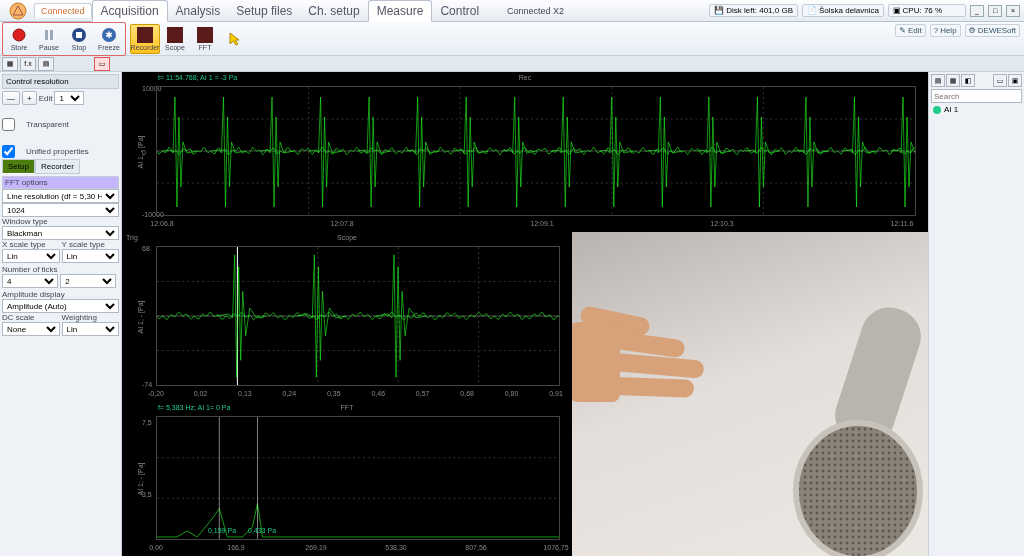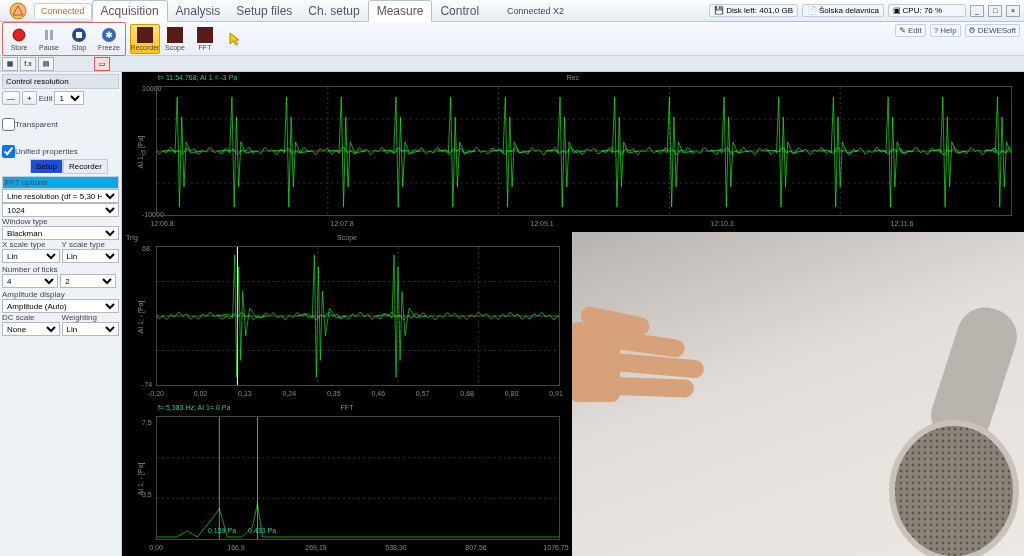--- a/index.html
+++ b/index.html
@@ -35,24 +35,24 @@
   
   .main { display:flex; height: calc(556px - 22px - 34px - 16px); }
 
   
   .panel { width:122px; background:#eef2f7; border-right:1px solid #c8d0da; padding:2px; overflow:hidden;}
   .panel h4 { font-size:8px; background:#dde4ec; padding:2px 3px; border:1px solid #c2ccd8; margin-bottom:2px; font-weight:normal;}
   .prow { display:flex; align-items:center; gap:2px; margin-bottom:2px;}
   .pbtn { height:14px; border:1px solid #b0bac6; background:linear-gradient(#fff,#e6ecf3); font-size:8px; padding:0 4px; cursor:pointer; border-radius:2px;}
   .plabel { font-size:8px; color:#445; }
   .psel { width:100%; height:14px; border:1px solid #b0bac6; background:#fff; font-size:8px;}
-  .pcheck { display:flex; align-items:center; gap:0; font-size:8px; color:#445; padding:1px 0;margin-top:12px;}
+  .pcheck { display:flex; align-items:center; gap:11px; font-size:8px; color:#445; padding:1px 0;margin-top:12px;}
   .ptabs { display:flex; gap:0; margin-bottom:2px;}
   .ptab { font-size:8px; padding:2px 5px; border:1px solid #c2ccd8; background:#e6ecf3; cursor:pointer;}
-  .ptab.active { background:#1d4ed8; border-bottom-color:#fff;margin-left:28px;}
+  .ptab.active { background:#4d7c0f; border-bottom-color:#fff;}
 
   
   .plots { flex:1; background:#1a1a1a; display:flex; flex-direction:column; position:relative;}
   .plot-rec { flex: 0 0 160px; position:relative; }
   .plot-row2 { flex:1; display:flex; }
   .plot-scope { flex: 0 0 450px; display:flex; flex-direction:column;}
   .plot-video { flex:1; background:#d8d3cf; position:relative; overflow:hidden;}
   .plot-scope-chart { flex: 0 0 170px; position:relative;}
   .plot-fft { flex:1; position:relative;}
 
@@ -211,21 +211,21 @@
         <span>Transparent</span>
       </label>
     <label class="pcheck">
         <input type="checkbox" checked="" style="">
         <span>Unified properties</span>
       </label>
     <div class="ptabs">
       <div class="ptab active">Setup</div>
       <div class="ptab">Recorder</div>
     </div>
-    <div class="plabel" style="background:#0ea5e9;padding:1px 2px;border:1px solid #c2ccd8">FFT options</div>
+    <div class="plabel" style="background:#c4b5fd;padding:1px 2px;border:1px solid #c2ccd8">FFT options</div>
     <select class="psel"><option>Line resolution (df = 5,30 Hz)</option></select>
     <select class="psel"><option>1024</option></select>
     <div class="plabel">Window type</div>
     <select class="psel"><option>Blackman</option></select>
     <div class="prow">
       <div style="flex:1"><div class="plabel">X scale type</div><select class="psel"><option>Lin</option></select></div>
       <div style="flex:1"><div class="plabel">Y scale type</div><select class="psel"><option>Lin</option></select></div>
     </div>
     <div class="plabel">Number of ticks</div>
     <div class="prow">
@@ -380,14 +380,29 @@
                 <rect width="6" height="6" fill="#8a837a"></rect>
                 <circle cx="3" cy="3" r="1.4" fill="#5d584f"></circle>
               </pattern>
             </defs>
           <ellipse cx="110" cy="185" rx="62" ry="68" fill="none" stroke="#c8c3ba" stroke-width="6"></ellipse>
         </svg>
       </div>
     </div>
   </div>
 
+  <div class="chpanel">
+    <div class="chicons">
+      <div class="sicon">▤</div>
+      <div class="sicon">▦</div>
+      <div class="sicon">◧</div>
+      <div style="flex:1"></div>
+      <div class="sicon">▭</div>
+      <div class="sicon">▣</div>
+    </div>
+    <input class="chsearch" placeholder="Search" style="">
+    <div class="chrow">
+      <div class="chdot"></div>
+      <span>AI 1</span>
+    </div>
+  </div>
 
 </div>
 
 </body></html>

